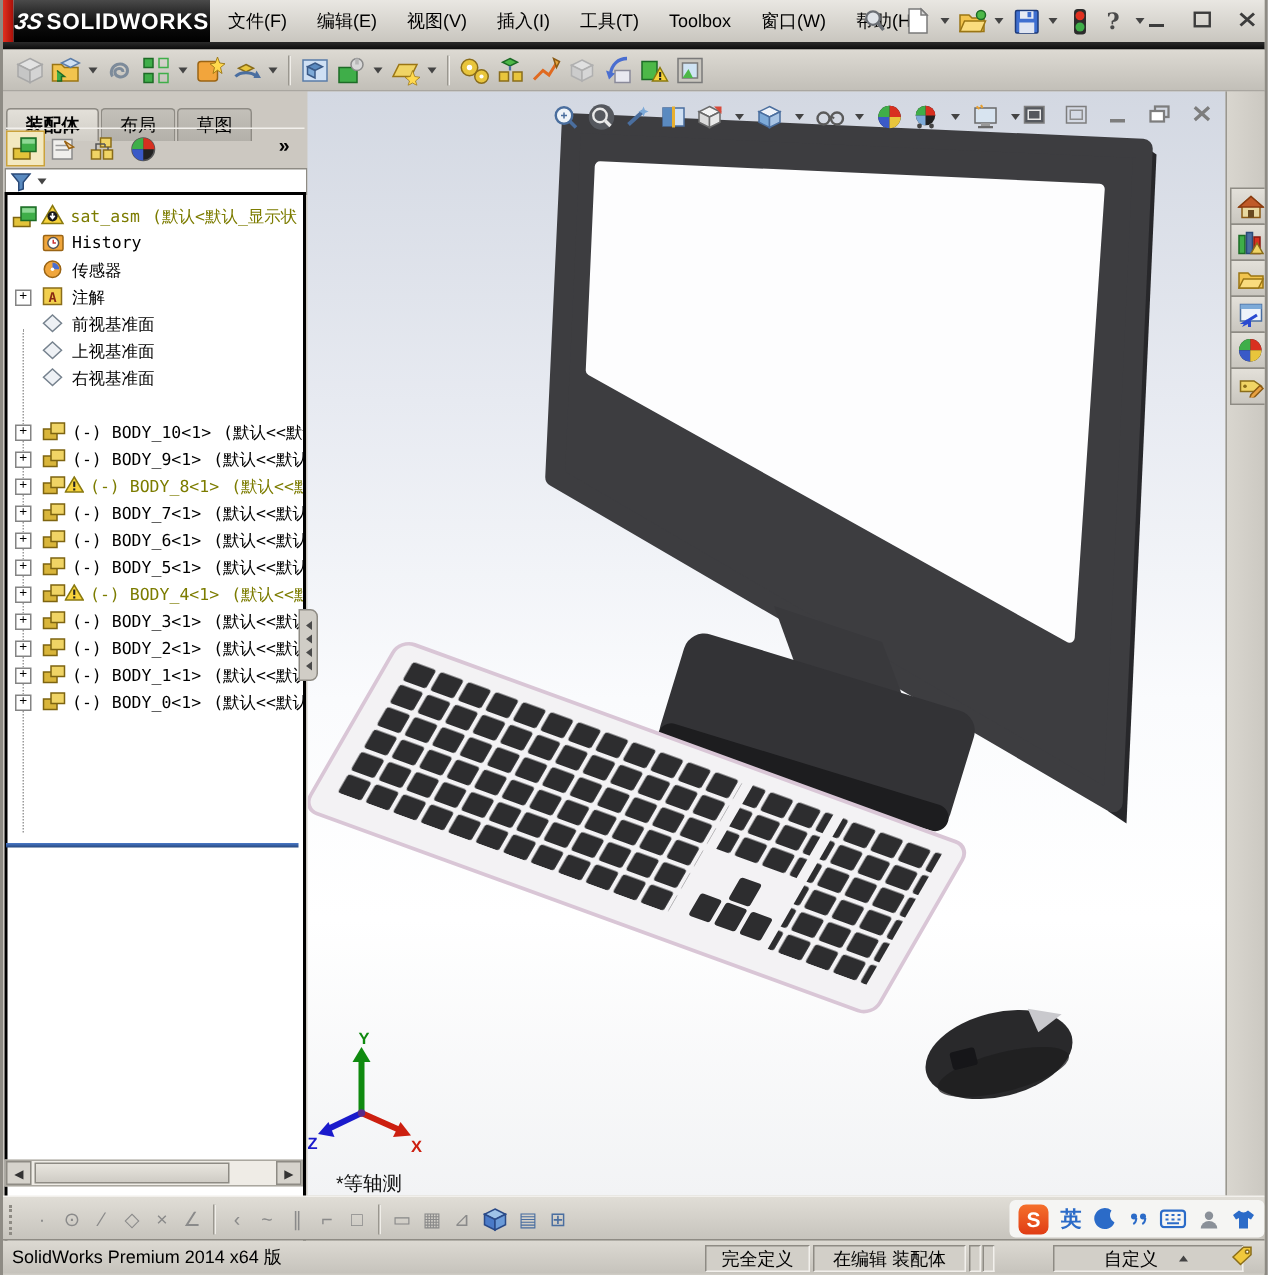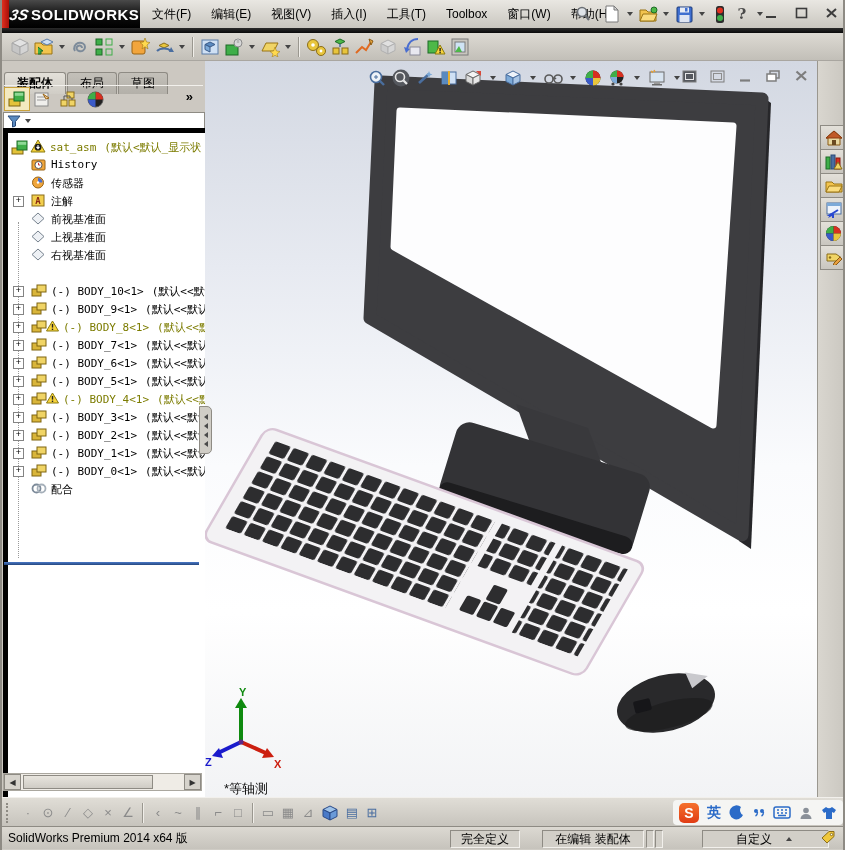--- a/index.html
+++ b/index.html
@@ -35,21 +35,21 @@
   .tab{padding:2px 12px 0;height:19px;border:1px solid #8e8b84;border-bottom:none;
        background:linear-gradient(180deg,#c3c0b9,#b3b0a9);margin-right:1px;border-radius:3px 3px 0 0;}
   .tab.active{background:linear-gradient(180deg,#e3e0d9,#d0cdc6);font-weight:bold;position:relative;top:0px;}
   #mgrrow{left:2px;top:24px;width:199px;height:26px;border-top:1px solid #f2f0ec;display:flex;align-items:center;}
   .mgrbtn{width:26px;height:24px;display:inline-flex;align-items:center;justify-content:center;}
   .mgrbtn.sel{background:#f3e9c0;border:1px solid #caa23c;box-sizing:border-box;}
   #mgr-overflow{position:absolute;right:10px;top:3px;font-weight:bold;font-size:13px;}
   #filterrow{left:1px;top:51px;width:197px;height:16px;background:#fff;border:1px solid #8e8b84;
              display:flex;align-items:center;padding-left:3px;}
   
-  #treebox{left:1px;top:67px;width:197px;height:707px;background:#fff;border:5px solid #000000;overflow:hidden;}
+  #treebox{left:1px;top:67px;width:197px;height:707px;background:#fff;border:2px solid #000000;overflow:hidden;}
   .trow{position:absolute;left:0;height:18px;width:197px;display:flex;align-items:center;white-space:nowrap;overflow:hidden;
         font-family:"DejaVu Sans Mono",monospace;font-size:11px;}
   .exp{position:absolute;left:5px;top:4px;width:9px;height:9px;border:1px solid #848484;background:#fff;
        font-size:9px;line-height:7px;text-align:center;font-family:"Liberation Sans",sans-serif;}
   .ticn{position:absolute;left:23px;top:2px;}
   .tlabel{position:absolute;left:43px;top:2px;}
   .warn .tlabel,.warn .tsuffix{color:#7c7c00;}
   .tsuffix{margin-left:8px;}
   .guide{position:absolute;left:10px;border-left:1px dotted #9a9a9a;}
   #rollback{left:2px;top:501px;width:195px;height:3px;background:linear-gradient(180deg,#4a79c8,#26477e);}
@@ -491,27 +491,20 @@
         <span class="tlabel"><span>(-) BODY_1&lt;1&gt;</span><span class="tsuffix">(默认&lt;&lt;默认</span></span>
       </div>
       <div class="trow" style="top:329px;">
         <span class="exp">+</span>
         <svg class="ticn" width="16" height="13">
             <rect x="1" y="5" width="9" height="7" fill="#d9b53a" stroke="#7e6410"></rect>
             <rect x="6" y="1" width="9" height="7" fill="#f0d465" stroke="#7e6410"></rect>
           </svg>
         <span class="tlabel"><span>(-) BODY_0&lt;1&gt;</span><span class="tsuffix">(默认&lt;&lt;默认</span></span>
       </div>
-      <div class="trow" style="top:347px;">
-        <svg class="ticn" width="16" height="13">
-            <circle cx="5.5" cy="6.5" r="4" fill="none" stroke="#7d8b9a" stroke-width="1.8"></circle>
-            <circle cx="10.5" cy="6.5" r="4" fill="none" stroke="#a6b0ba" stroke-width="1.8"></circle>
-          </svg>
-        <span class="tlabel">配合</span>
-      </div>
     </div>
 
     <div id="rollback" class="abs"></div>
     <div id="hscroll" class="abs">
       <span class="sarrow">◀</span>
       <span id="hthumb"></span>
       <span class="sarrow" style="margin-left:auto;">▶</span>
     </div>
   </div>
 
@@ -801,21 +794,21 @@
       <span class="imeb">
         <svg width="16" height="14">
             <path d="M5,1 L1,4 3,7 5,6 5,13 11,13 11,6 13,7 15,4 11,1 q-3,2.5 -6,0 z" fill="#2b6bc8"></path>
           </svg>
       </span>
     </div>
   </div>
 
   <div id="statusbar" class="abs">
     <span id="sb-left">SolidWorks Premium 2014 x64 版</span>
-    <span class="sbcell" style="left:448px;width:68px;text-align:center;">完全定义</span>
+    <span class="sbcell" style="left:468px;width:68px;text-align:center;">完全定义</span>
     <span class="sbcell" style="left:540px;width:100px;">在编辑 装配体</span>
     <span class="sbcell" style="left:644px;width:6px;"></span>
     <span class="sbcell" style="left:653px;width:6px;"></span>
     <span class="sbcell" style="left:663px;width:125px;margin-left:37px;">
       <span>自定义</span>
       <span class="dd" style="margin-left:14px;border-top:none;border-bottom:4px solid #444;"></span>
     </span>
     <span class="abs" style="left:818px;top:3px;">
       <svg width="17" height="15">
           <path d="M2,8 L9,1.5 h5 v5 L7,13 z" fill="#f0c83c" stroke="#8a6d1a"></path>

